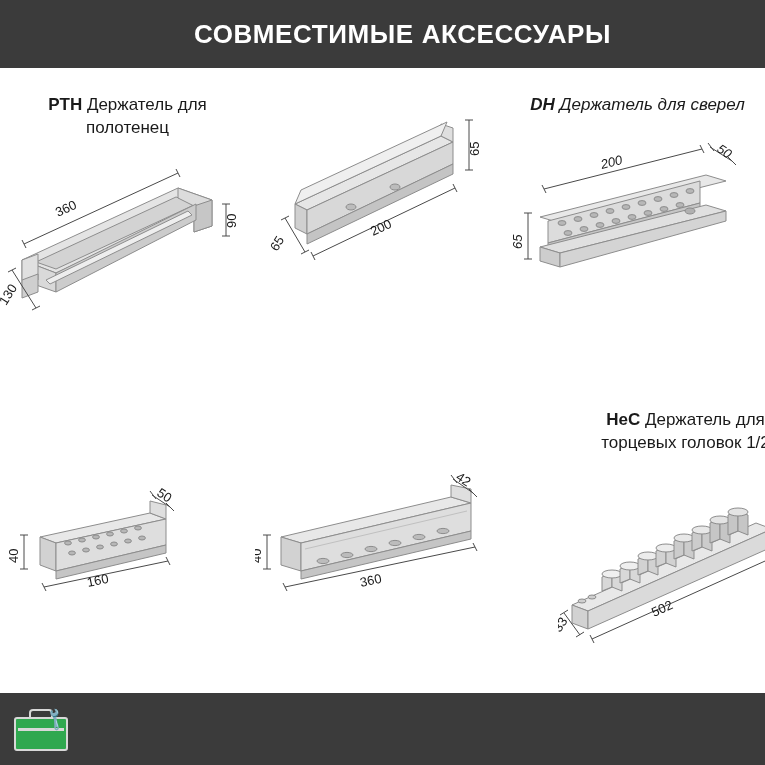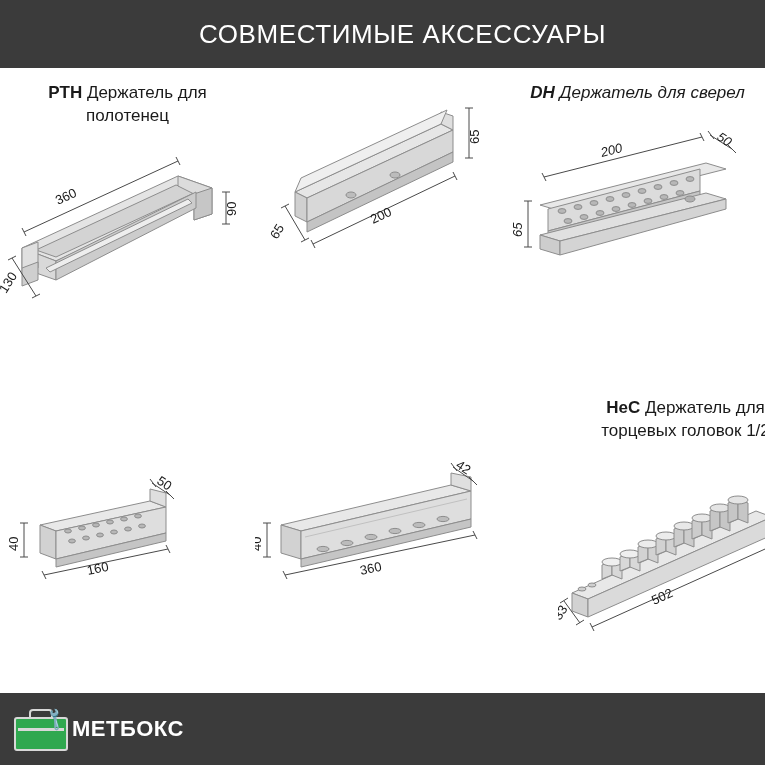--- a/index.html
+++ b/index.html
@@ -27,21 +27,21 @@
     width: 765px;
     height: 68px;
     background: #3b3b3b;
     display: flex;
     align-items: center;
     justify-content: center;
   }
   .header-title {
     color: #ffffff;
     font-size: 26px;
-    font-weight: normal;
+    font-weight: bold;
     letter-spacing: 0.6px;
     text-align: center;
     margin-left: 40px;
   }
   
   .footer {
     position: absolute;
     left: 0;
     bottom: 0;
     width: 765px;
@@ -100,21 +100,21 @@
   .logo-text {
     color: #ffffff;
     font-size: 22px;
     font-weight: bold;
     letter-spacing: 0.5px;
   }
   
   .grid {
     position: absolute;
     left: 0;
-    top: 52px;
+    top: 64px;
     width: 765px;
     height: 625px;
   }
   .cell {
     position: absolute;
     width: 255px;
   }
   .cell-title {
     text-align: center;
     font-size: 17px;
@@ -496,17 +496,16 @@
 
   <div class="footer">
     <div class="logo">
       <div class="logo-box">
         <div class="logo-handle"></div>
         <div class="logo-case">
           <div class="logo-case-line"></div>
         </div>
         <div class="logo-wrench">🔧</div>
       </div>
-      <div class="logo-text">МЕТБОКС</div>
     </div>
   </div>
 
 </div>
 
 </body></html>

